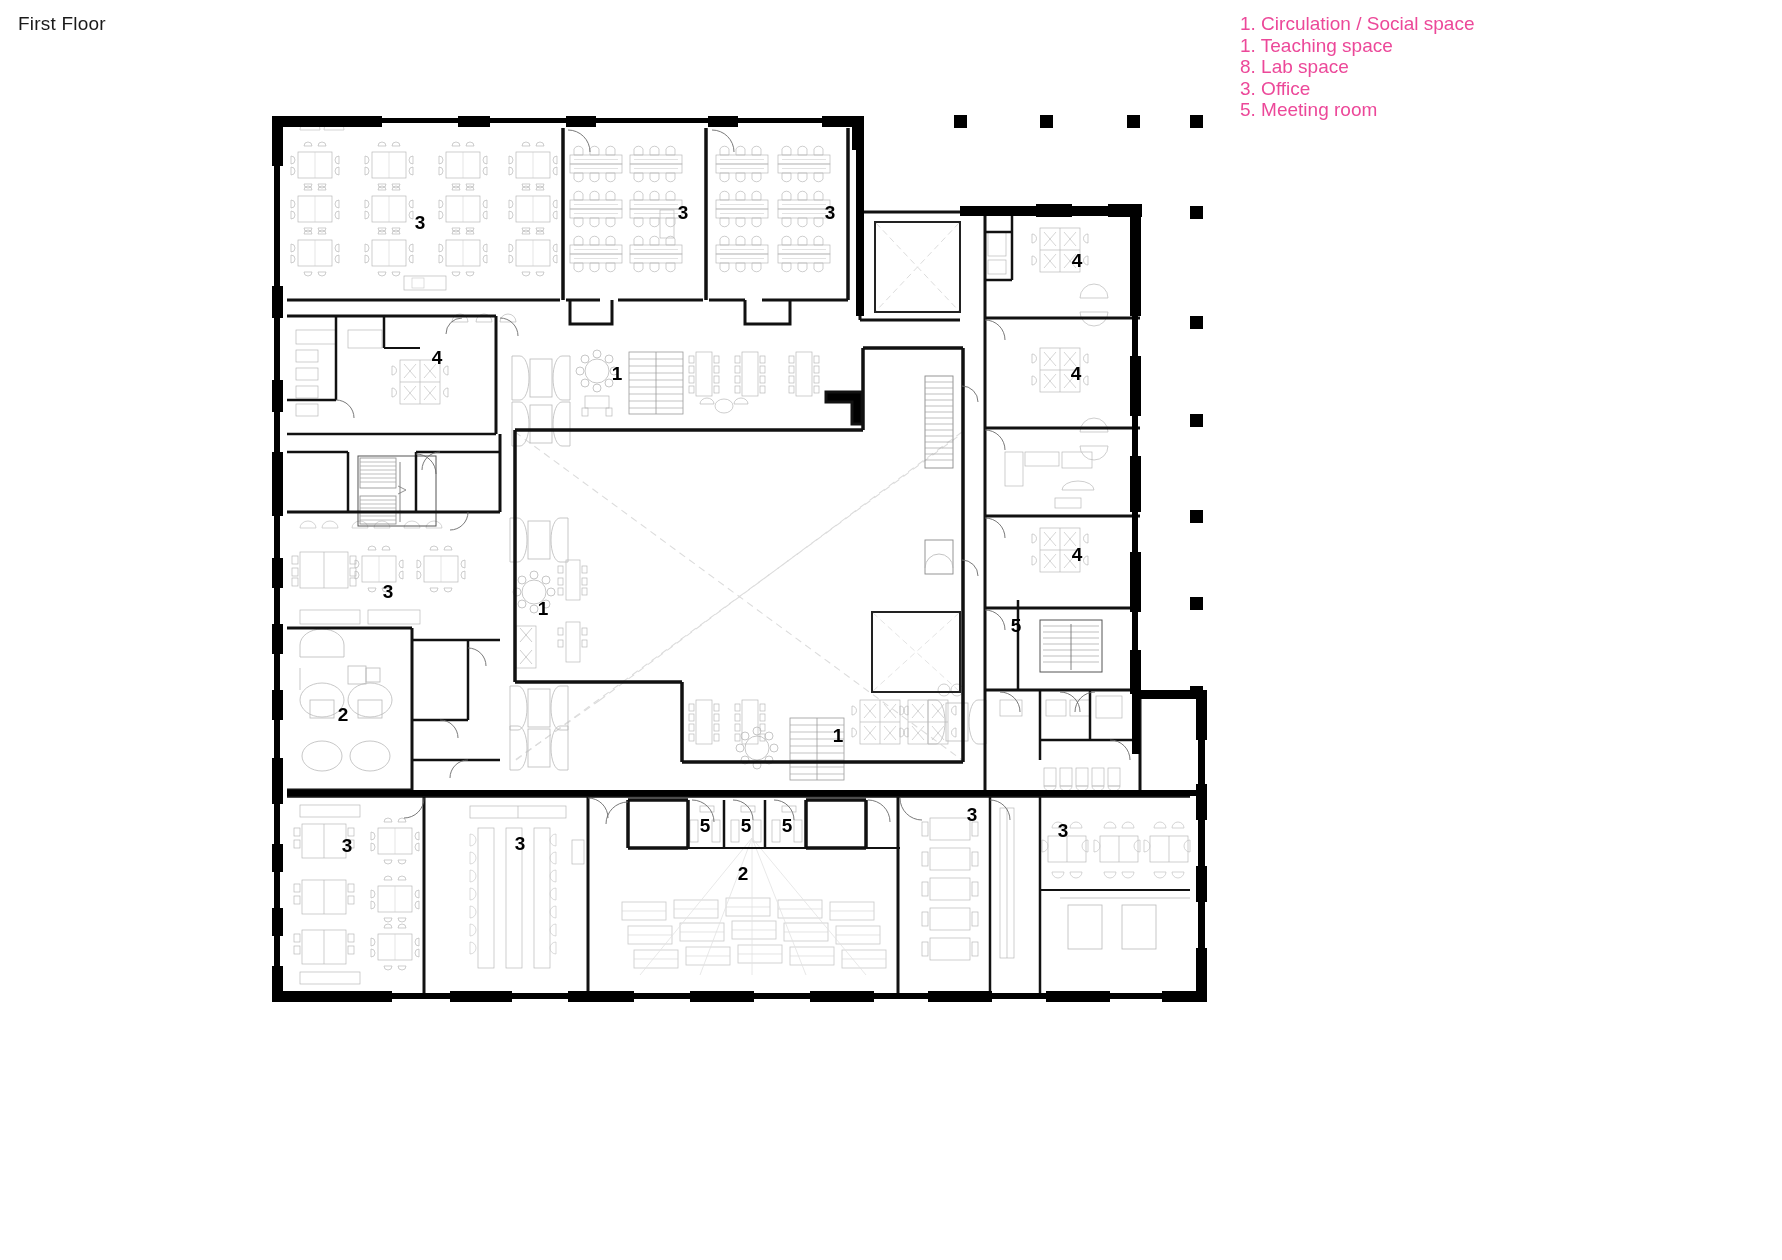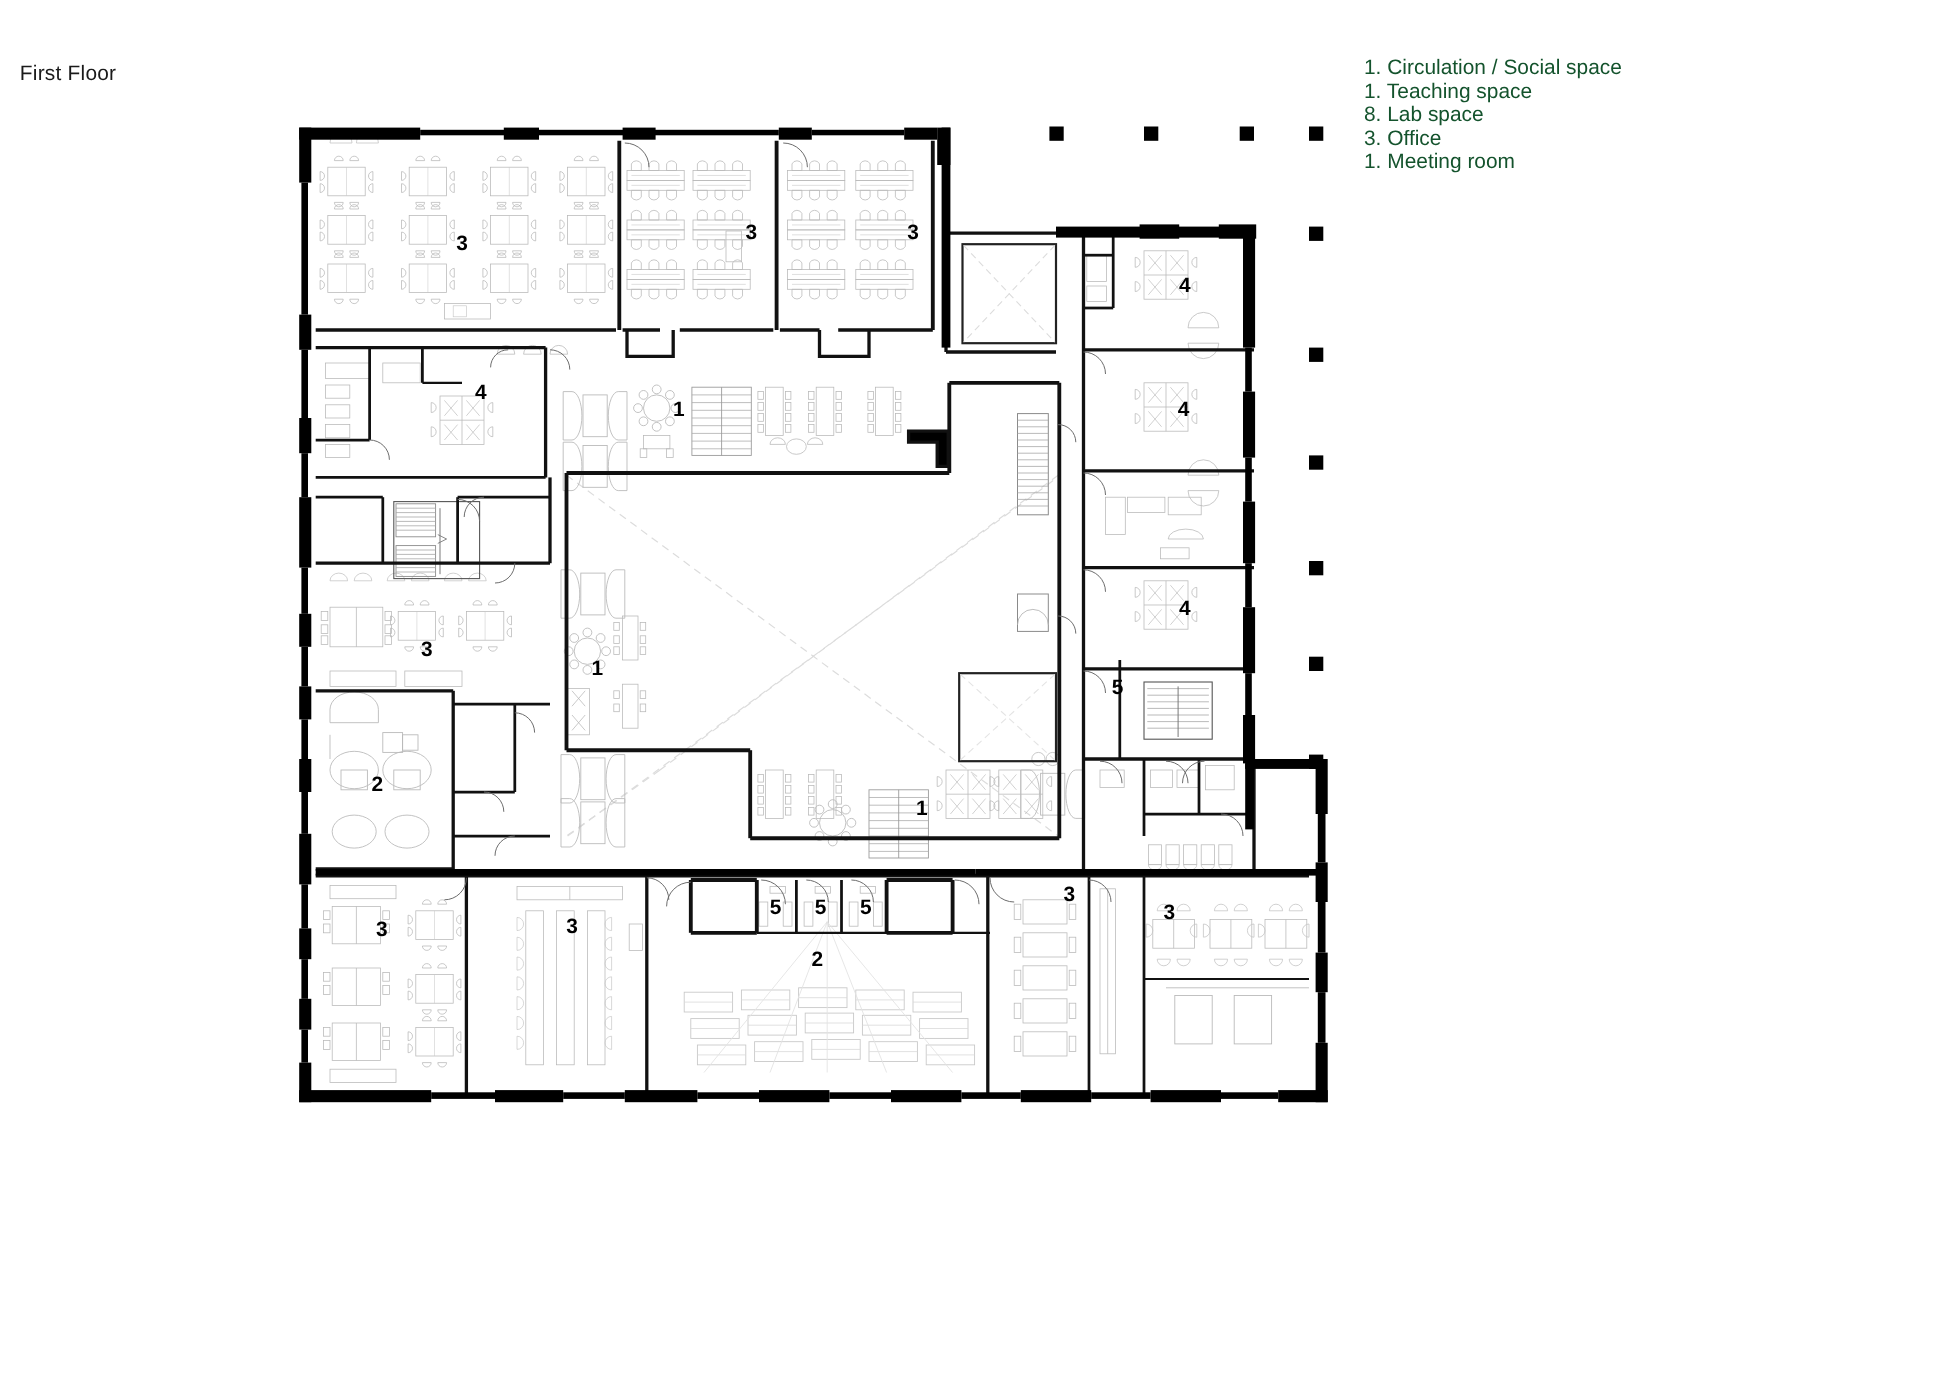--- a/index.html
+++ b/index.html
@@ -15,31 +15,29 @@
     color: #1a1a1a;
     overflow: hidden;
   }
   #plan-title {
     position: absolute;
     left: 18px;
     top: 13px;
     font-size: 19px;
     letter-spacing: 0.2px;
     color: #1a1a1a;
-    margin-top: 44px;
   }
   #legend {
     position: absolute;
     left: 1240px;
     top: 13px;
     font-size: 19px;
     line-height: 21.5px;
-    color: #14532d;
+    color: #ec4899;
     white-space: nowrap;
-    margin-top: 38px;
   }
   #legend .legend-row { display: block; }
   #drawing {
     position: absolute;
     left: 0;
     top: 0;
     width: 1782px;
     height: 1260px;
   }
   .room-num {
@@ -56,21 +54,21 @@
 </head>
 <body>
 
 <div id="plan-title">First Floor</div>
 
 <div id="legend">
   <span class="legend-row">1. Circulation / Social space</span>
   <span class="legend-row">1. Teaching space</span>
   <span class="legend-row">8. Lab space</span>
   <span class="legend-row">3. Office</span>
-  <span class="legend-row">1. Meeting room</span>
+  <span class="legend-row">5. Meeting room</span>
 </div>
 
 <svg id="drawing" viewBox="0 0 1782 1260" xmlns="http://www.w3.org/2000/svg">
   <defs>
 
     <g id="benchpair">
       <rect x="0" y="0" width="52" height="9" fill="none" stroke="#b9b9b9" stroke-width="0.7"></rect>
       <rect x="0" y="9" width="52" height="9" fill="none" stroke="#b9b9b9" stroke-width="0.7"></rect>
       <line x1="4" y1="4.5" x2="48" y2="4.5" stroke="#c5c5c5" stroke-width="0.5"></line>
       <line x1="4" y1="13.5" x2="48" y2="13.5" stroke="#c5c5c5" stroke-width="0.5"></line>

